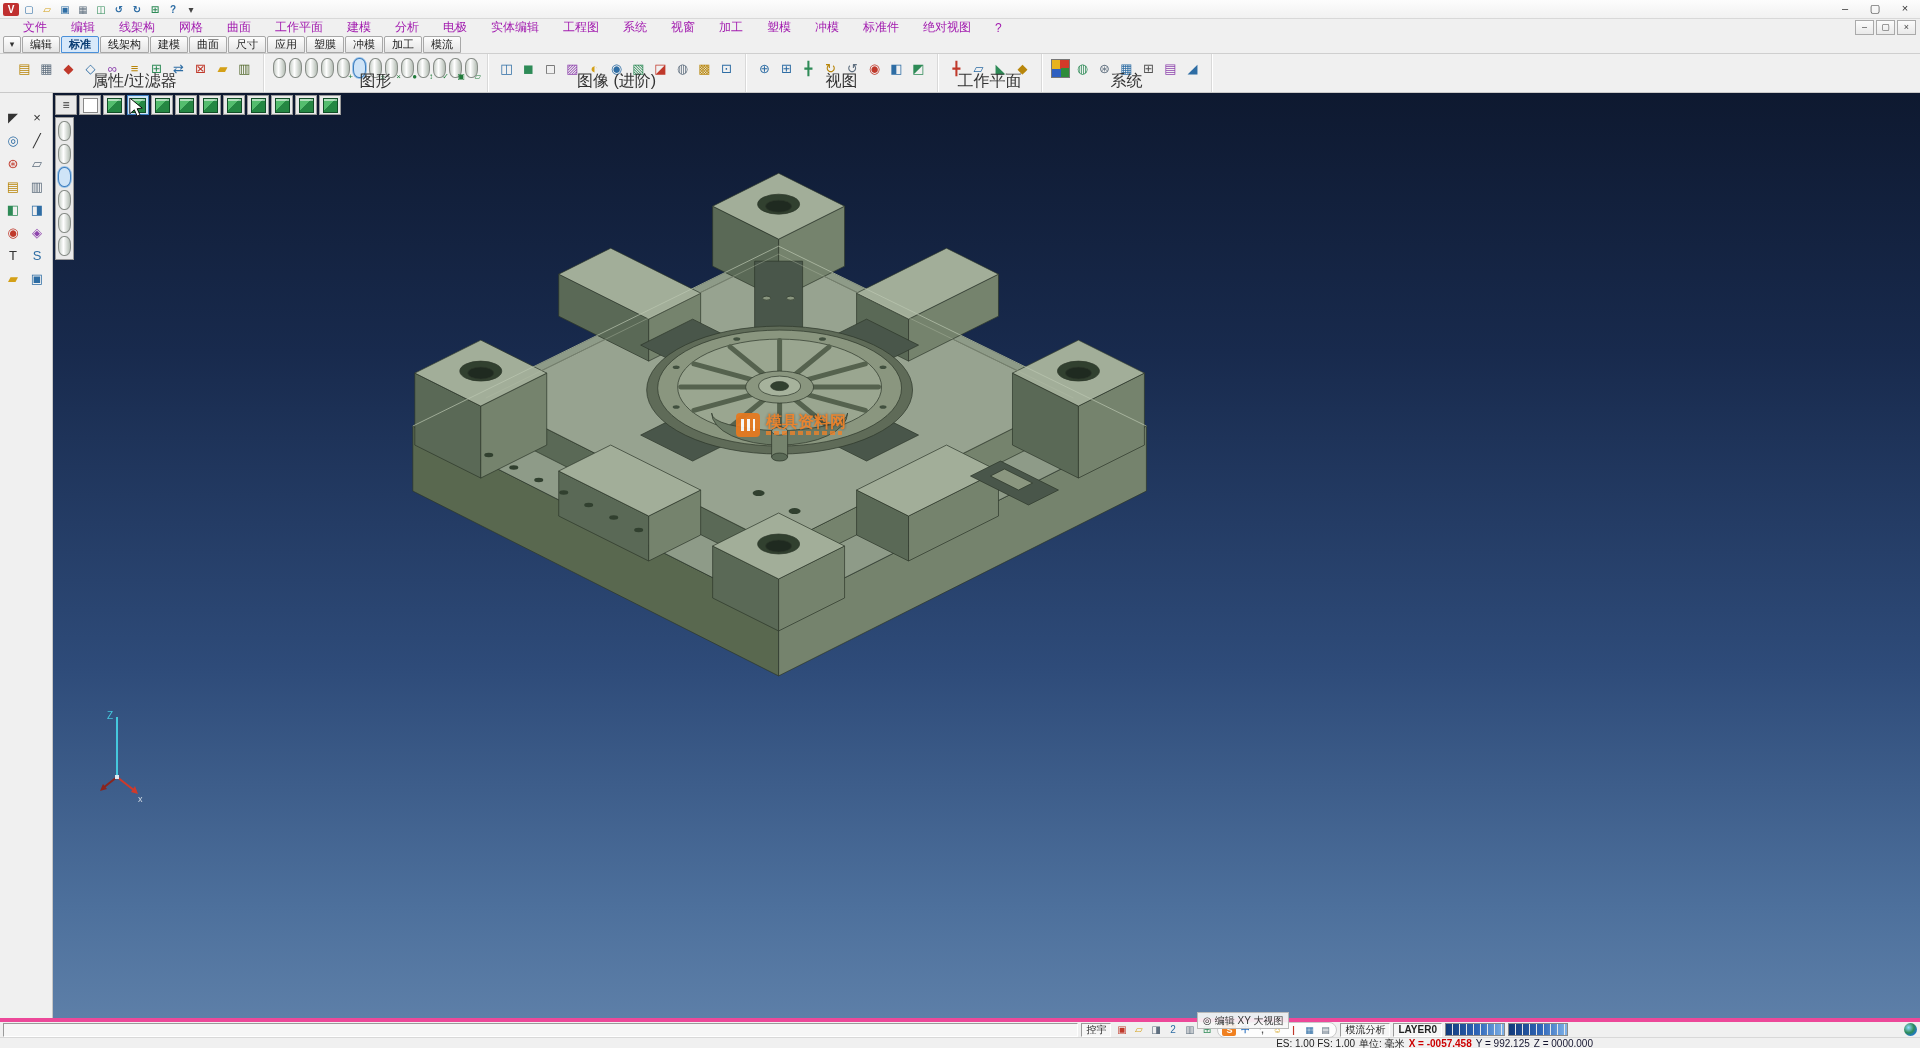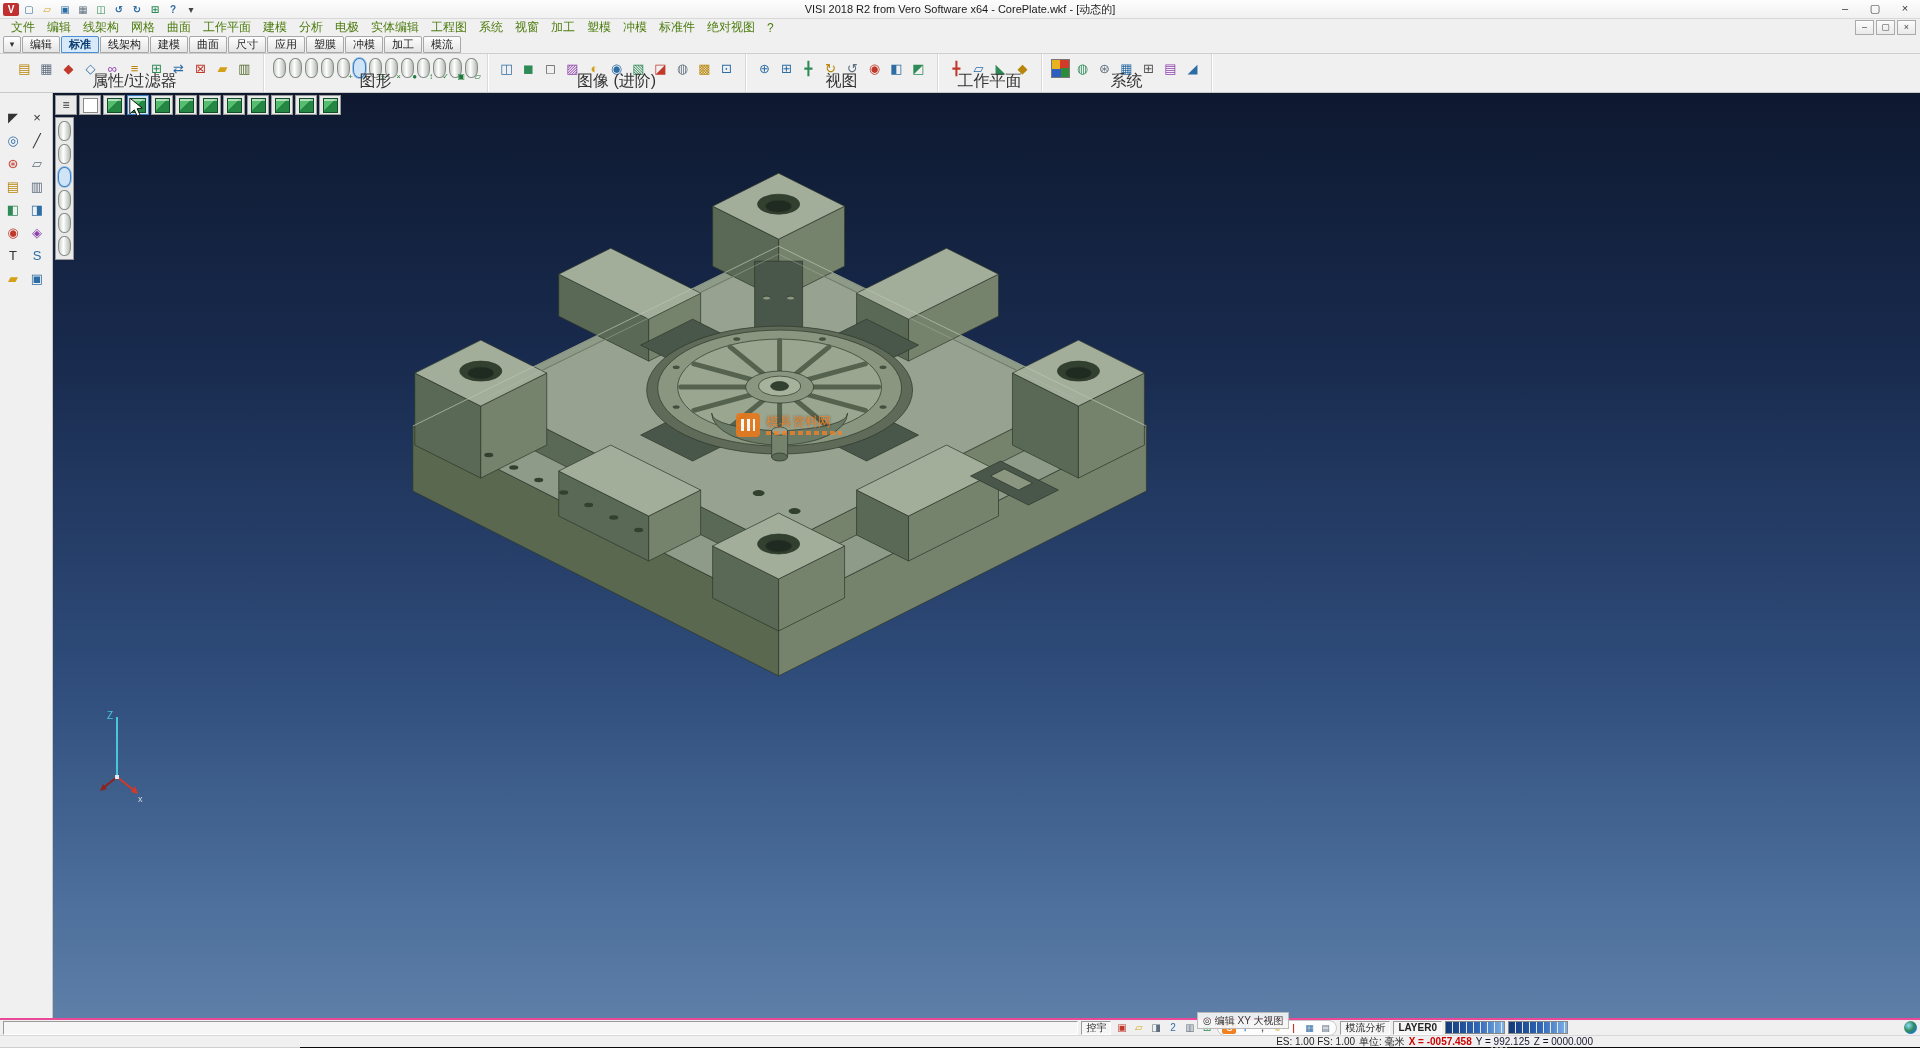--- a/index.html
+++ b/index.html
@@ -8,21 +8,21 @@
   
   .titlebar{height:18px;background:linear-gradient(#fdfdfd,#f1f1f1);border-bottom:1px solid #d8d8d8;
             display:flex;align-items:center;position:relative;}
   .qicons{display:flex;gap:2px;padding-left:3px;align-items:center;z-index:2;}
   .qic{width:16px;height:13px;font-size:10px;line-height:13px;text-align:center;border-radius:2px;font-weight:bold;}
   .title-text{position:absolute;left:0;right:0;text-align:center;font-size:11px;color:#1a1a1a;}
   .win-ctrls{margin-left:auto;display:flex;z-index:2;}
   .wc{width:30px;height:18px;text-align:center;font-size:11px;line-height:17px;color:#333;}
   
   .menubar{height:17px;display:flex;align-items:center;background:#f0f0f0;font-size:12px;padding-left:2px;}
-  .menu-item{padding:0 6px;color:#4d7c0f;}
+  .menu-item{padding:0 6px;color:#a21caf;margin-left:12px;}
   .mdi-ctrls{margin-left:auto;display:flex;gap:2px;padding-right:4px;}
   .mdi{width:17px;height:13px;border:1px solid #aaa;background:linear-gradient(#fcfcfc,#e9e9e9);
        font-size:9px;line-height:12px;text-align:center;color:#444;}
   
   .tabbar{height:17px;display:flex;align-items:flex-end;background:#f0f0f0;padding-left:3px;gap:1px;
           border-bottom:1px solid #cfcfcf;}
   .tab-dd{width:16px;height:15px;border:1px solid #a8a8a8;background:linear-gradient(#fff,#e5e5e5);
           font-size:9px;line-height:14px;text-align:center;color:#333;border-radius:2px 2px 0 0;}
   .tab{height:15px;padding:0 7px;font-size:11px;line-height:14px;border:1px solid #a8a8a8;
        background:linear-gradient(#fdfdfd,#e4e4e4);color:#222;border-radius:2px 2px 0 0;}
@@ -56,24 +56,24 @@
         border:1px solid #114d27;box-shadow:inset 0 2px 0 rgba(255,255,255,.55);}
   .blank{width:13px;height:13px;background:#fff;border:1px solid #888;}
   .cyl-strip{position:absolute;top:24px;left:2px;display:flex;flex-direction:column;gap:3px;z-index:6;
              background:#e9e9e9;border:1px solid #9a9a9a;padding:3px 2px;}
   .model-svg{position:absolute;inset:0;width:100%;height:100%;}
   .cursor{position:absolute;left:76px;top:5px;z-index:9;}
   .triad{position:absolute;left:38px;top:612px;width:60px;height:100px;z-index:5;}
   .watermark{position:absolute;left:683px;top:320px;display:flex;gap:6px;align-items:center;opacity:.92;z-index:4;}
   .wm-icon{width:24px;height:24px;border-radius:4px;background:#e8791e;display:flex;align-items:center;justify-content:center;}
   .wm-bars{width:14px;height:12px;background:repeating-linear-gradient(90deg,#ffffff 0 3px,transparent 3px 6px);}
-  .wm-text{color:#f08228;font-weight:normal;font-size:13px;text-shadow:0 0 3px rgba(0,0,0,.45);line-height:13px;}
+  .wm-text{color:#f08228;font-weight:bold;font-size:16px;text-shadow:0 0 3px rgba(0,0,0,.45);line-height:13px;}
   .wm-sub{height:4px;width:76px;margin-top:3px;background:repeating-linear-gradient(90deg,#f08228 0 5px,transparent 5px 8px);opacity:.85;}
   
-  .status1{height:15px;background:#f0f0f0;border-top:2px solid #ec4899;display:flex;align-items:center;
+  .status1{height:15px;background:#f0f0f0;border-top:4px solid #ec4899;display:flex;align-items:center;
            font-size:10px;gap:3px;padding:0 3px;}
   .sfield{border-style:solid;border-width:1px;border-color:#9a9a9a #ffffff #ffffff #9a9a9a;background:#f6f6f6;
           height:12px;line-height:11px;padding:0 4px;white-space:nowrap;}
   .sfill{flex:1;}
   .sic{width:15px;height:13px;font-size:10px;display:flex;align-items:center;justify-content:center;border-radius:2px;}
   .imebar{display:flex;align-items:center;gap:2px;background:#fdfdfd;border:1px solid #c9c9c9;border-radius:8px;
           padding:0 4px;height:14px;}
   .imeic{width:14px;height:12px;font-size:9px;display:flex;align-items:center;justify-content:center;
          border-radius:2px;font-weight:bold;}
   .bars{width:58px;height:11px;border:1px solid #888;
@@ -105,21 +105,20 @@
       <span class="qic" style="color: rgb(212, 160, 23);">▱</span>
       <span class="qic" style="color: rgb(46, 109, 164);">▣</span>
       <span class="qic" style="color: rgb(95, 111, 127);">▦</span>
       <span class="qic" style="color: rgb(46, 139, 87);">◫</span>
       <span class="qic" style="color: rgb(46, 109, 164);">↺</span>
       <span class="qic" style="color: rgb(46, 109, 164);">↻</span>
       <span class="qic" style="color: rgb(46, 139, 87);">⊞</span>
       <span class="qic" style="color: rgb(46, 109, 164);">?</span>
       <span class="qic" style="color: rgb(68, 68, 68);">▾</span>
     </div>
-  <div class="title-text">VISI 2018 R2 from Vero Software x64 - CorePlate.wkf - [动态的]</div>
   <div class="win-ctrls">
     <div class="wc">–</div>
     <div class="wc">▢</div>
     <div class="wc">×</div>
   </div>
 </div>
 
 <div class="menubar">
   <div class="qicons" id="menu-items" style="gap:0;">
       <span class="menu-item">文件</span>

